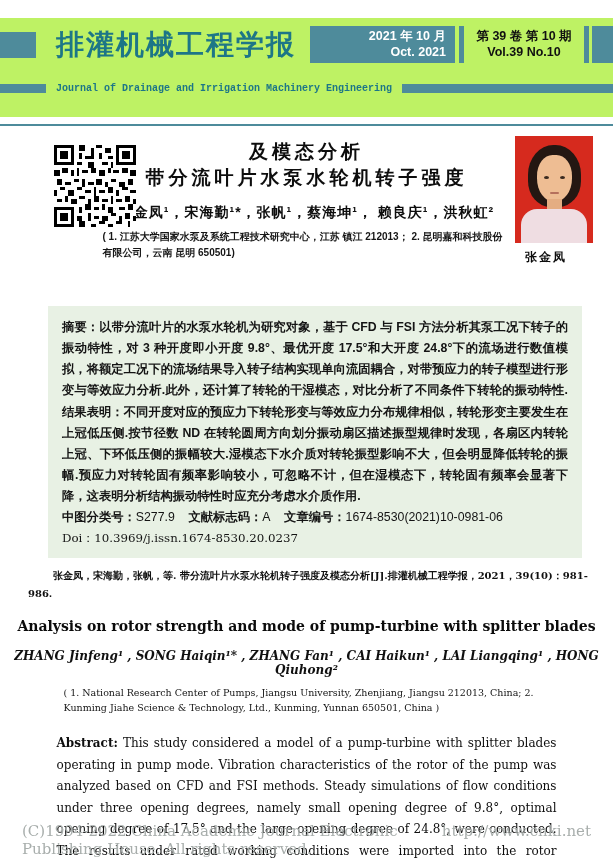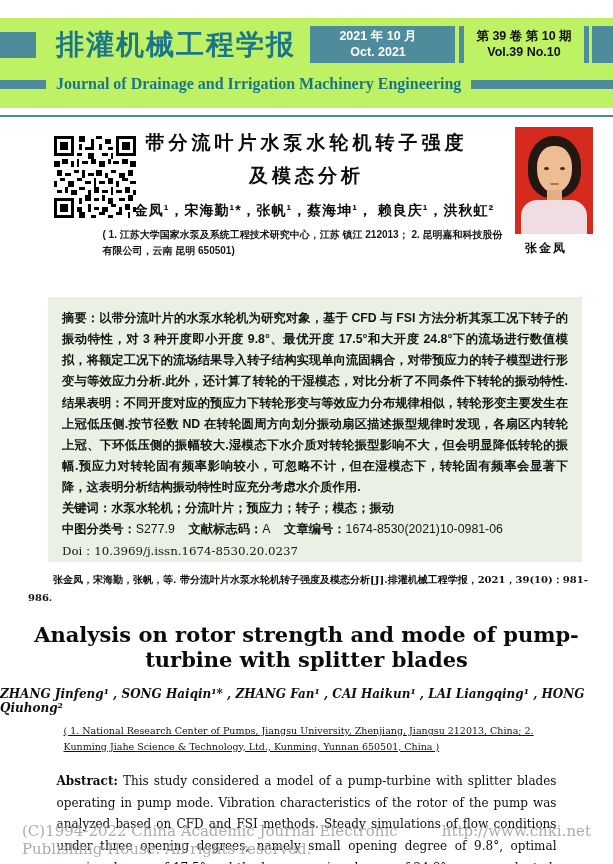--- a/index.html
+++ b/index.html
@@ -5,28 +5,28 @@
   * { margin:0; padding:0; box-sizing:border-box; }
   body { background:#ffffff; font-family:"Liberation Sans", sans-serif; }
   .page { position:relative; width:613px; height:864px; background:#fff; overflow:hidden; margin:0 auto; }
 
   
   .band { margin-top:18px; background:#bef264; padding:8px 0 7px; }
   .band-row1 { display:flex; align-items:stretch; height:37px; }
   .blk { background:#4e8b9b; }
   .blk-left { width:36px; height:26px; align-self:center; }
   .jname { font-family:"DejaVu Serif", serif; font-weight:bold; color:#1d7687; font-size:28px; line-height:37px; letter-spacing:2px; white-space:nowrap; margin-left:20px; margin-right:14px; }
-  .date-block { flex:1; background:#4e8b9b; color:#fff; display:flex; flex-direction:column; justify-content:center; align-items:center; padding-right:9px; font-weight:bold; font-size:12.5px; line-height:1.25; }
+  .date-block { flex:1; background:#4e8b9b; color:#fff; display:flex; flex-direction:column; justify-content:center; align-items:flex-end; padding-right:9px; font-weight:bold; font-size:12.5px; line-height:1.25; }
   .vbar { width:5px; background:#4e8b9b; }
   .vbar.m1 { margin-left:4px; }
   .vol-block { width:120px; display:flex; flex-direction:column; justify-content:center; text-align:center; font-weight:bold; font-size:12.5px; line-height:1.25; color:#111; padding:0 11px; white-space:nowrap; }
   .blk-right { width:21px; margin-left:3px; }
   .band-row2 { display:flex; align-items:center; margin-top:4px; }
   .hbar-l { width:46px; height:9px; background:#4e8b9b; }
-  .jname-en { font-family:Liberation Serif, serif; font-weight:bold; font-size:16px; color:#1d7687; margin:8px 10px; white-space:nowrap; }
+  .jname-en { font-family:Liberation Mono, monospace; font-weight:bold; font-size:10px; color:#1d7687; margin:16px 10px; white-space:nowrap; }
   .hbar-r { flex:1; height:9px; background:#4e8b9b; }
   .head-rule { height:2px; background:#4e8b9b; margin-top:7px; }
 
   
   .title-sec { position:relative; height:152px; margin-top:13px; }
   .qr { position:absolute; left:54px; top:4px; width:82px; height:86px; }
   .title-cn { text-align:center; font-size:19px; font-weight:700; letter-spacing:4px; color:#0d0d0d; padding:0 140px; }
   .title-cn.l2 { margin-top:7px; }
   .authors-cn { margin-top:13px; text-align:center; font-size:14px; font-weight:700; color:#0d0d0d; letter-spacing:1px; padding-right:60px; padding-left:60px; }
   .affil-cn { width:408px; margin:7px auto 0; font-size:10px; font-weight:600; line-height:1.55; color:#161616; }
@@ -36,34 +36,34 @@
   .hair { position:absolute; left:13px; top:9px; width:53px; height:62px; background:#241712; border-radius:48% 48% 42% 42%; }
   .face { position:absolute; left:22px; top:19px; width:35px; height:47px; background:#eebd93; border-radius:46% 46% 52% 52%; }
   .eye { position:absolute; width:5px; height:3px; background:#3a2a20; border-radius:50%; top:40px; }
   .eye.le { left:29px; } .eye.re { left:45px; }
   .mouth { position:absolute; left:35px; top:56px; width:9px; height:2px; background:#b5705c; border-radius:2px; }
   .neck { position:absolute; left:32px; top:63px; width:15px; height:13px; background:#e4ad82; }
   .shirt { position:absolute; left:6px; top:73px; width:66px; height:34px; background:#efdde2; border-radius:16px 16px 0 0; }
   .photo-cap { margin-top:6px; text-align:center; font-size:12px; font-weight:700; color:#0d0d0d; letter-spacing:2px; }
 
   
-  .abs-box { margin:15px 31px 0 48px; background:#e8f1e4; padding:11px 14px 1px; font-size:12.3px; font-weight:600; color:#141414; line-height:1.72; text-align:justify; }
+  .abs-box { margin:15px 31px 0 48px; background:#e8f1e4; padding:11px 14px 9px; font-size:12.3px; font-weight:600; color:#141414; line-height:1.72; text-align:justify; }
   .abs-box b { font-weight:700; }
   .abs-meta { text-align:left; }
   .abs-meta .val { font-weight:500; }
   .abs-doi { font-weight:400; font-family:"DejaVu Serif", serif; font-size:11.8px; }
 
   
   .cite { margin:9px 20px 0 28px; font-family:"DejaVu Serif", serif; font-size:10px; font-weight:700; line-height:1.8; color:#101010; }
   .cite p { text-indent:25px; }
 
   
-  .en-title { margin-top:15px; text-align:center; font-family:"DejaVu Serif", serif; font-weight:700; font-size:21px; color:#0b0b0b; }
-  .en-authors { margin-top:15px; text-align:left; font-family:"DejaVu Serif", serif; font-style:italic; font-weight:600; font-size:12px; color:#101010; }
-  .en-affil { width:486px; margin:8px auto 0; font-family:"DejaVu Serif", serif; font-size:9.5px; line-height:1.65; color:#141414;text-decoration:underline; }
+  .en-title { margin-top:15px; text-align:center; font-family:"DejaVu Serif", serif; font-weight:700; font-size:14px; color:#0b0b0b; }
+  .en-authors { margin-top:15px; text-align:center; font-family:"DejaVu Serif", serif; font-style:italic; font-weight:600; font-size:12px; color:#101010; }
+  .en-affil { width:486px; margin:8px auto 0; font-family:"DejaVu Serif", serif; font-size:9.5px; line-height:1.65; color:#141414; }
   .en-abs { width:500px; margin:17px auto 0; font-family:"DejaVu Serif", serif; font-size:12px; line-height:1.8; text-align:justify; color:#0e0e0e; }
   .en-abs b { font-weight:700; }
 
   
   .copyright { position:absolute; left:0; right:0; bottom:6px; display:flex; padding:0 22px; color:#a8aeac; font-family:"DejaVu Serif", serif; font-size:15px; }
   .copyright .url { margin-left:34px; }
 </style>
 </head>
 <body>
 
@@ -114,29 +114,28 @@
         <div class="face"></div>
         <div class="eye le"></div>
         <div class="eye re"></div>
         <div class="mouth"></div>
         <div class="neck"></div>
         <div class="shirt"></div>
       </div>
       <div class="photo-cap">张金凤</div>
     </div>
 
+    <div class="title-cn l2">及模态分析</div>
     <div class="title-cn">带分流叶片水泵水轮机转子强度</div>
-    <div class="title-cn l2">及模态分析</div>
     <div class="authors-cn">张金凤¹，宋海勤¹*，张帆¹，蔡海坤¹， 赖良庆¹，洪秋虹²</div>
     <div class="affil-cn">( 1. 江苏大学国家水泵及系统工程技术研究中心，江苏 镇江 212013； 2. 昆明嘉和科技股份有限公司，云南 昆明 650501)</div>
   </div>
 
   <div class="abs-box">
     <div><b>摘要：</b><span>以带分流叶片的水泵水轮机为研究对象，基于 CFD 与 FSI 方法分析其泵工况下转子的振动特性，对 3 种开度即小开度 9.8°、最优开度 17.5°和大开度 24.8°下的流场进行数值模拟，将额定工况下的流场结果导入转子结构实现单向流固耦合，对带预应力的转子模型进行形变与等效应力分析.此外，还计算了转轮的干湿模态，对比分析了不同条件下转轮的振动特性.结果表明：不同开度对应的预应力下转轮形变与等效应力分布规律相似，转轮形变主要发生在上冠低压侧.按节径数 ND 在转轮圆周方向划分振动扇区描述振型规律时发现，各扇区内转轮上冠、下环低压侧的振幅较大.湿模态下水介质对转轮振型影响不大，但会明显降低转轮的振幅.预应力对转轮固有频率影响较小，可忽略不计，但在湿模态下，转轮固有频率会显著下降，这表明分析结构振动特性时应充分考虑水介质作用.</span></div>
-    <div><b>关键词：</b><span>水泵水轮机；分流叶片；预应力；转子；模态；振动</span></div>
     <div class="abs-meta">
       <b>中图分类号：</b><span class="val">S277.9</span>&nbsp;&nbsp;&nbsp;
       <b>文献标志码：</b><span class="val">A</span>&nbsp;&nbsp;&nbsp;
       <b>文章编号：</b><span class="val">1674-8530(2021)10-0981-06</span>
     </div>
     <div class="abs-doi">Doi：10.3969/j.issn.1674-8530.20.0237</div>
   </div>
 
   <div class="cite">
     <p>张金凤，宋海勤，张帆，等. 带分流叶片水泵水轮机转子强度及模态分析[J].排灌机械工程学报，2021，39(10)：981-986.</p>

